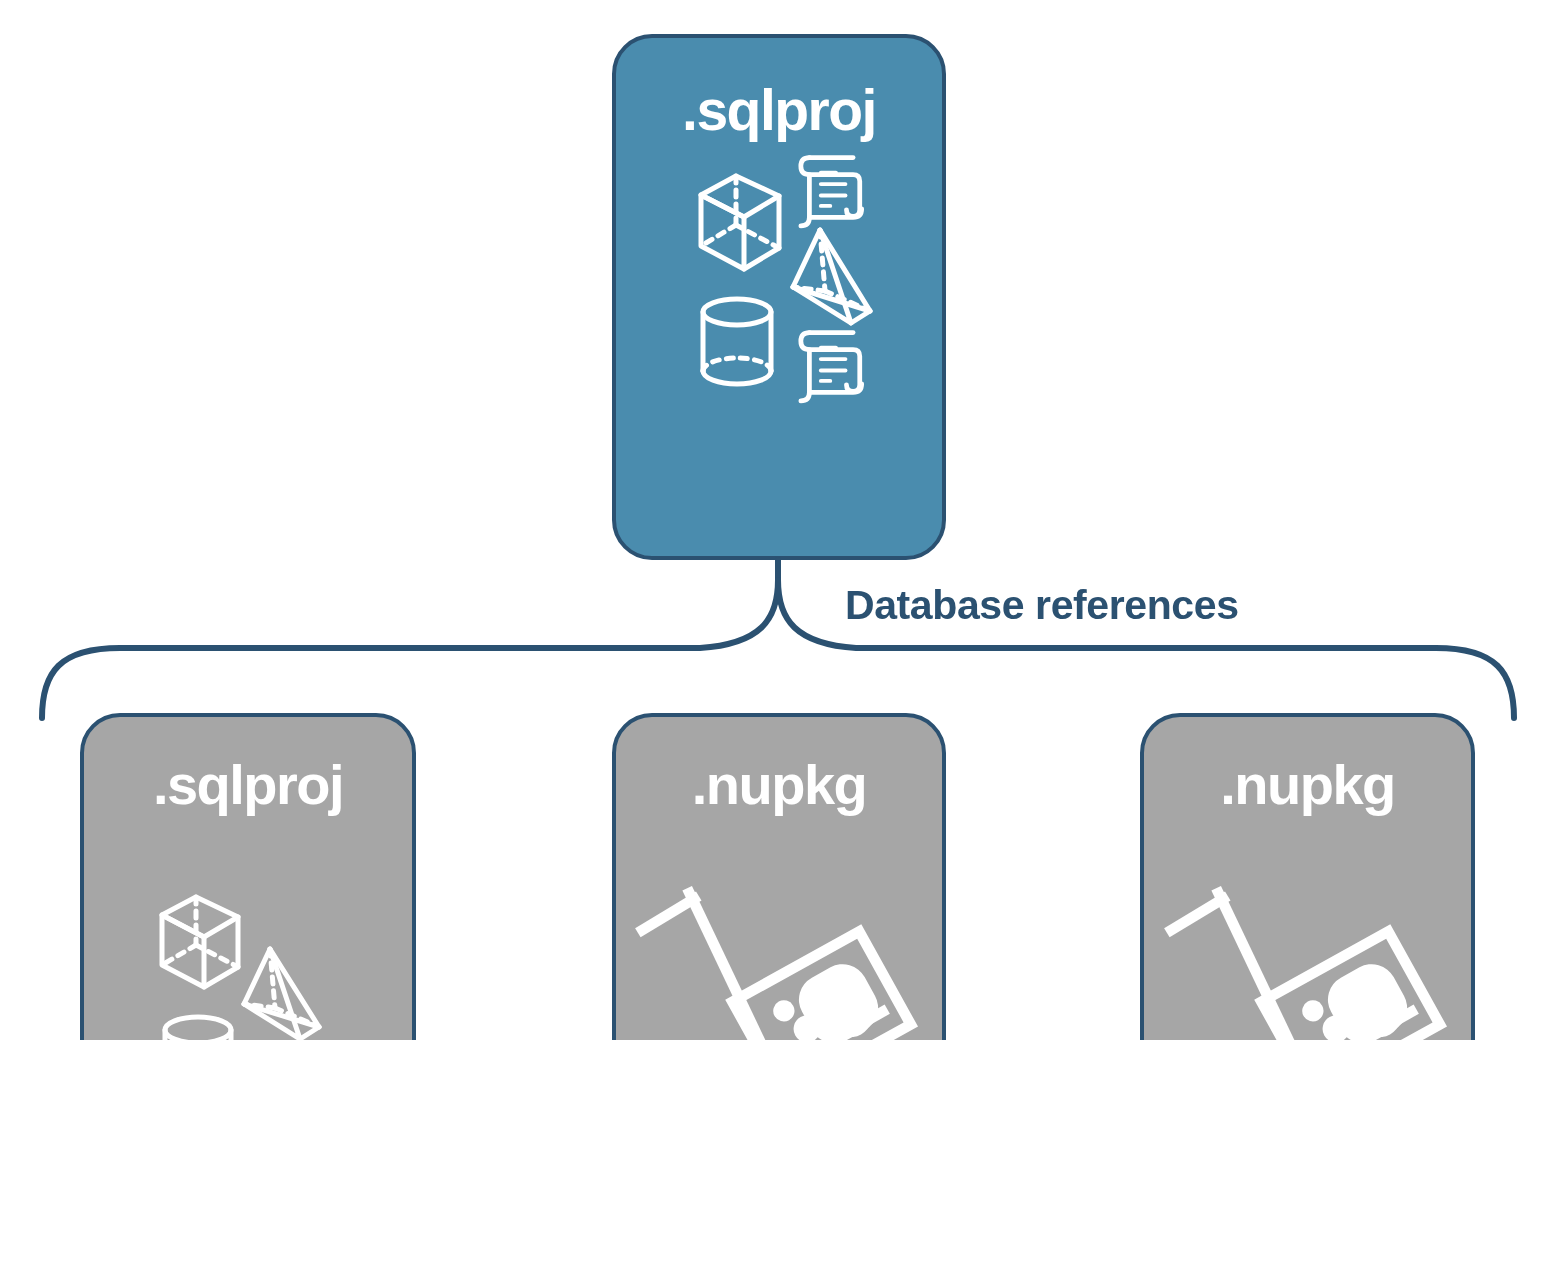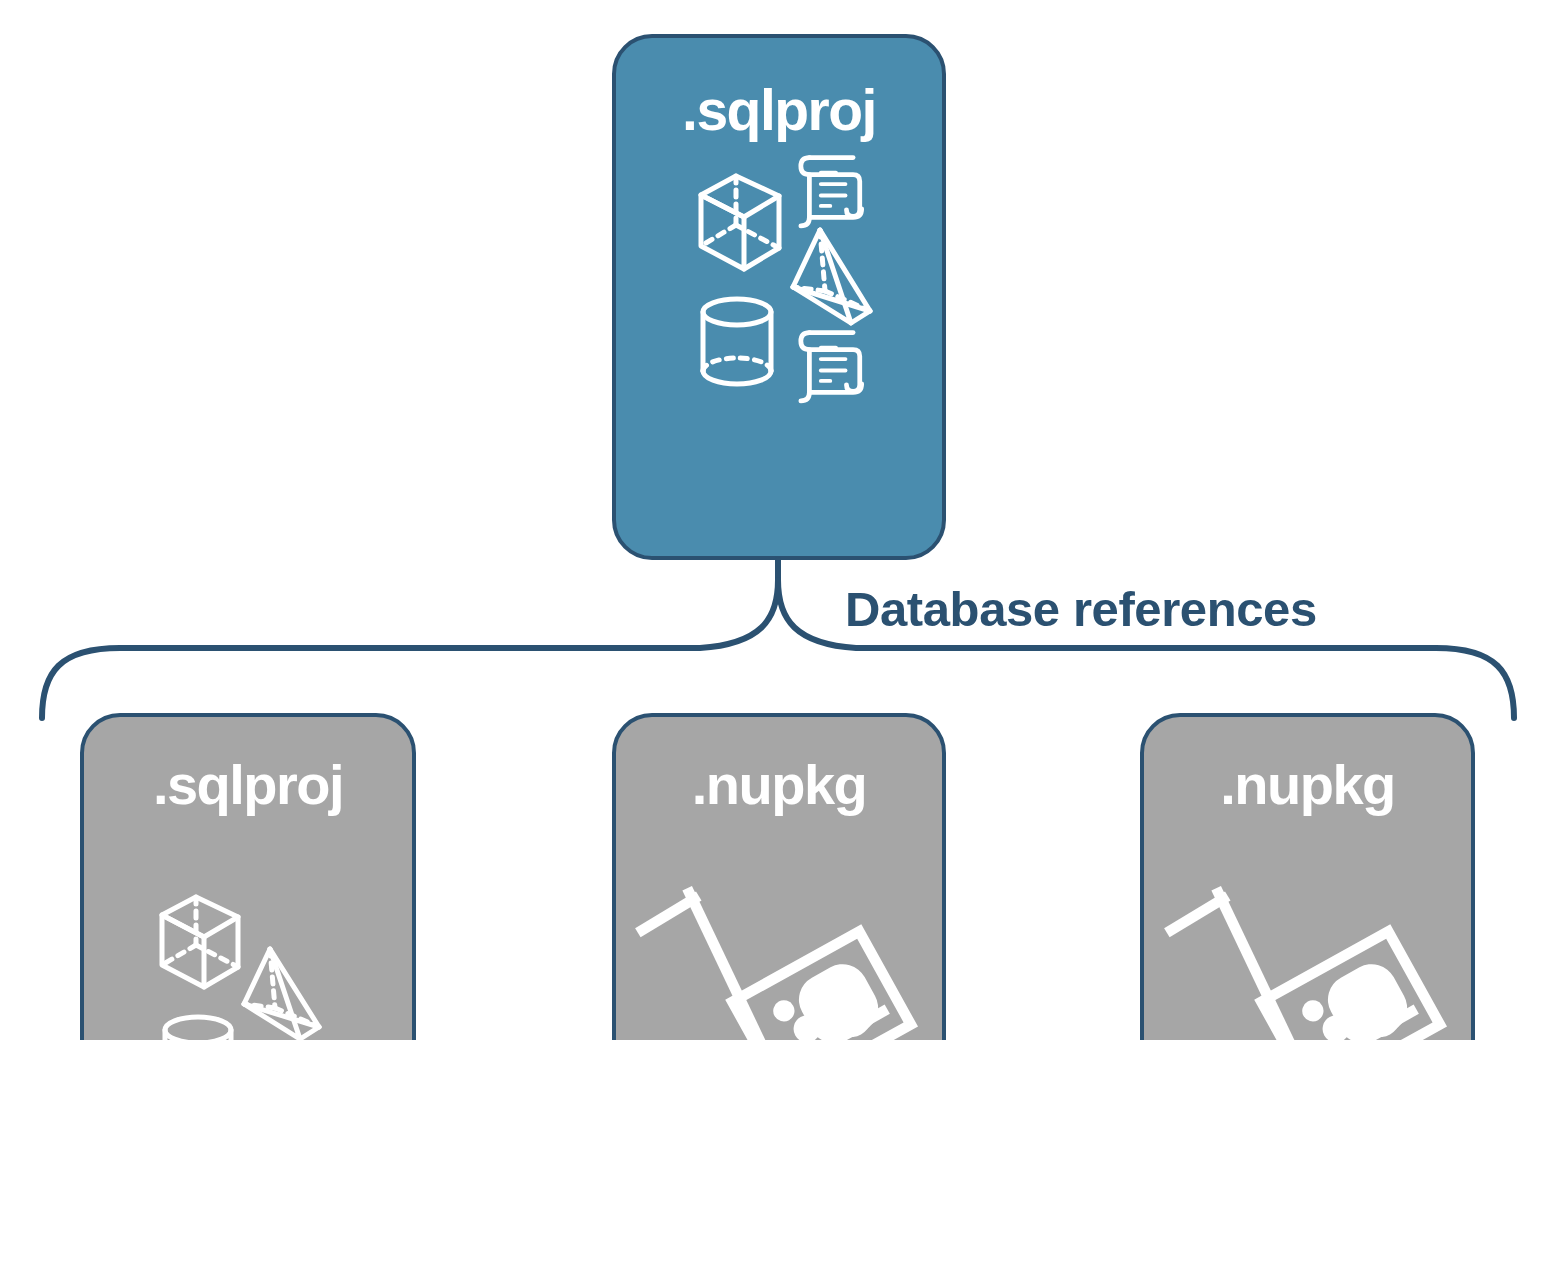--- a/index.html
+++ b/index.html
@@ -84,21 +84,21 @@
     height: 200px;
     pointer-events: none;
   }
 
   
   #brace-label {
     position: absolute;
     left: 845px;
     top: 585px;
     color: #2b5171;
-    font-size: 49px;
+    font-size: 41px;
     font-weight: bold;
     letter-spacing: -0.4px;
     line-height: 1;
     white-space: nowrap;
     user-select: none;
   }
 </style>
 </head>
 <body>
 

